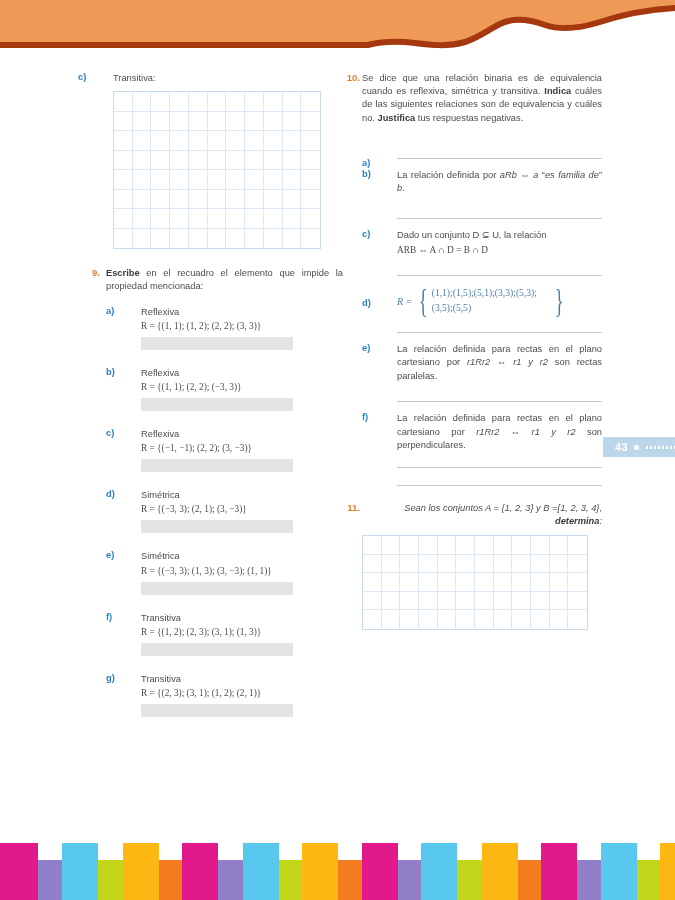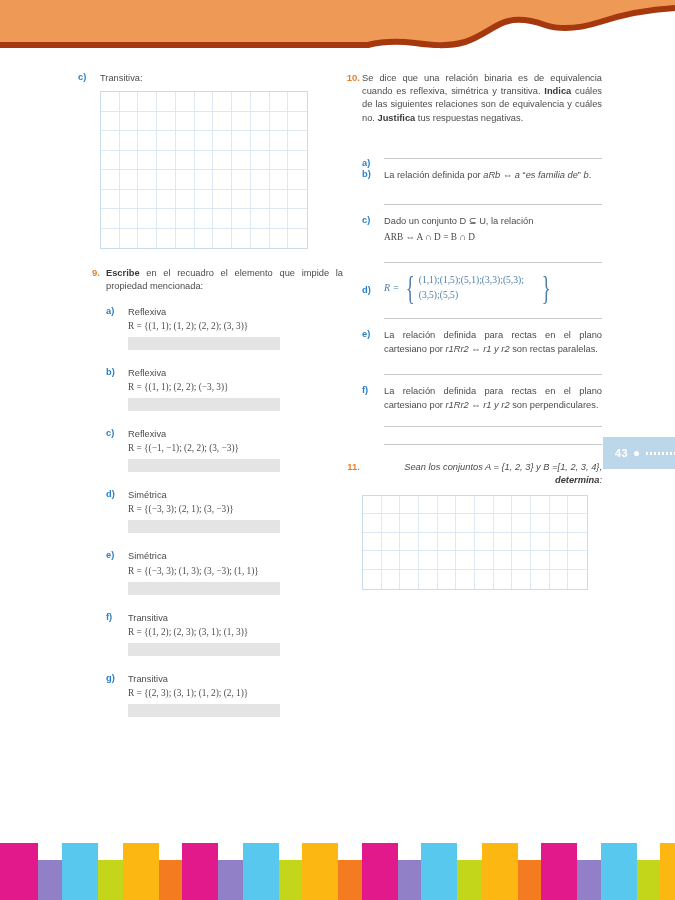--- a/index.html
+++ b/index.html
@@ -28,21 +28,21 @@
   .ex-text {
     font-size:9.3px; color:#4c4c4c; line-height:1.42; text-align:justify;
   }
   .ex-text b { color:#3a3a3a; font-weight:bold; }
 
   .item { position:relative; margin-bottom:5px; }
   .item-letter {
     position:absolute; left:0; top:0; width:14px;
     color:#2C80C4; font-weight:bold; font-size:9.3px;
   }
-  .item-body { margin-left:22px; }
+  .item-body { margin-left:35px; }
   .item-label { font-size:9.3px; color:#4c4c4c; line-height:1.42; }
   .item-text  { font-size:9.3px; color:#4c4c4c; line-height:1.45; text-align:justify; }
   .item-text i, .ital { font-style:italic; }
 
   .formula {
     font-size:9.3px; color:#4c4c4c; margin-top:2px;
     font-family:"Liberation Serif", serif;
   }
 
   
@@ -69,21 +69,21 @@
   .setrow { display:flex; align-items:center; font-family:"Liberation Serif", serif; }
   .setrow .rlabel { font-style:italic; font-size:10px; color:#4c7ea8; margin-right:3px; }
   .brace-left, .brace-right {
     font-size:34px; line-height:0.8; color:#4c7ea8; font-weight:300;
     transform:scaleX(0.55);
   }
   .setlines { font-size:9.6px; color:#4c7ea8; line-height:1.55; }
 
   
   .page-badge {
-    position:absolute; right:0; top:437px; width:72px; height:32px;
+    position:absolute; right:0; top:437px; width:72px; height:20px;
     background:#bcd6ea; display:flex; align-items:center; gap:6px;
     padding-left:12px;
   }
   .page-badge .pnum { font-size:11px; color:#ffffff; font-weight:bold; letter-spacing:0.5px; }
   .page-badge .dot { width:5px; height:5px; border-radius:50%; background:#ffffff; flex:none; }
   .page-badge .dots {
     flex:1; height:3px;
     background-image: radial-gradient(circle, #ffffff 45%, transparent 46%);
     background-size: 4px 3px; background-repeat: repeat-x;
   }

